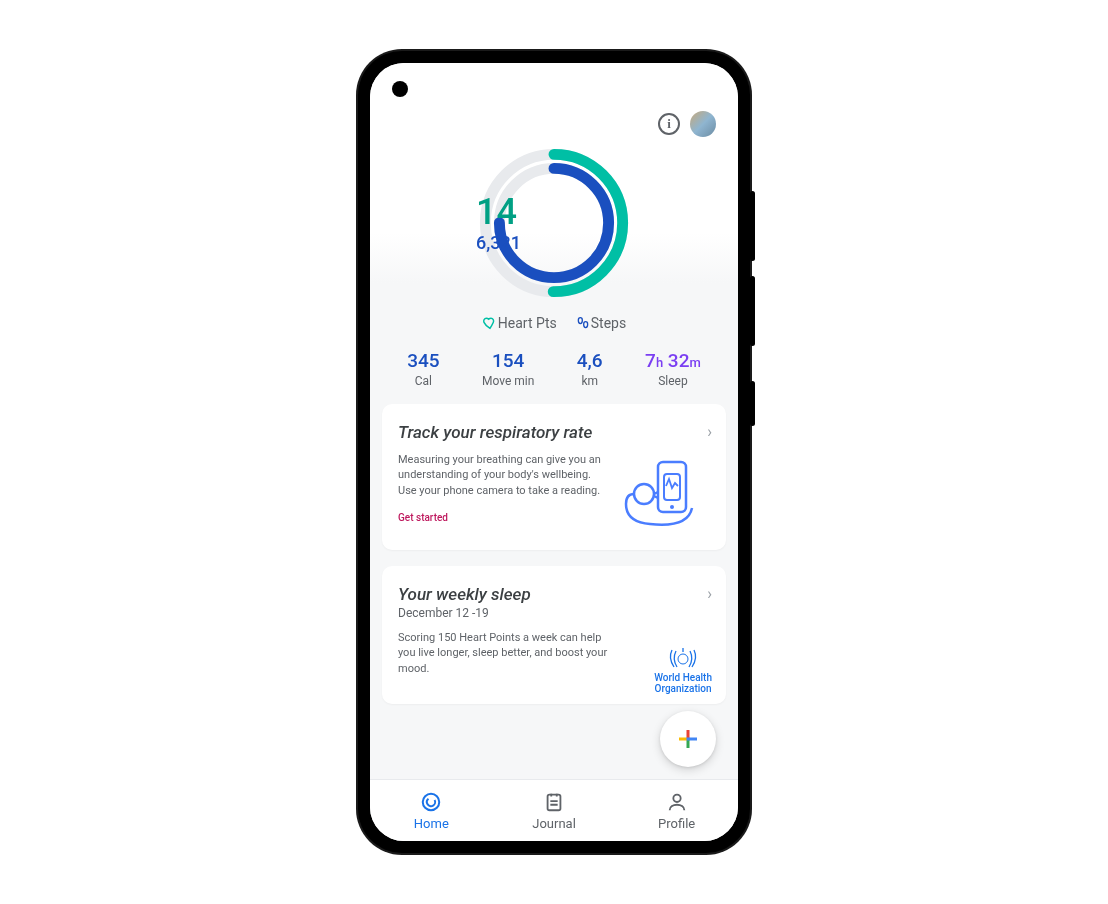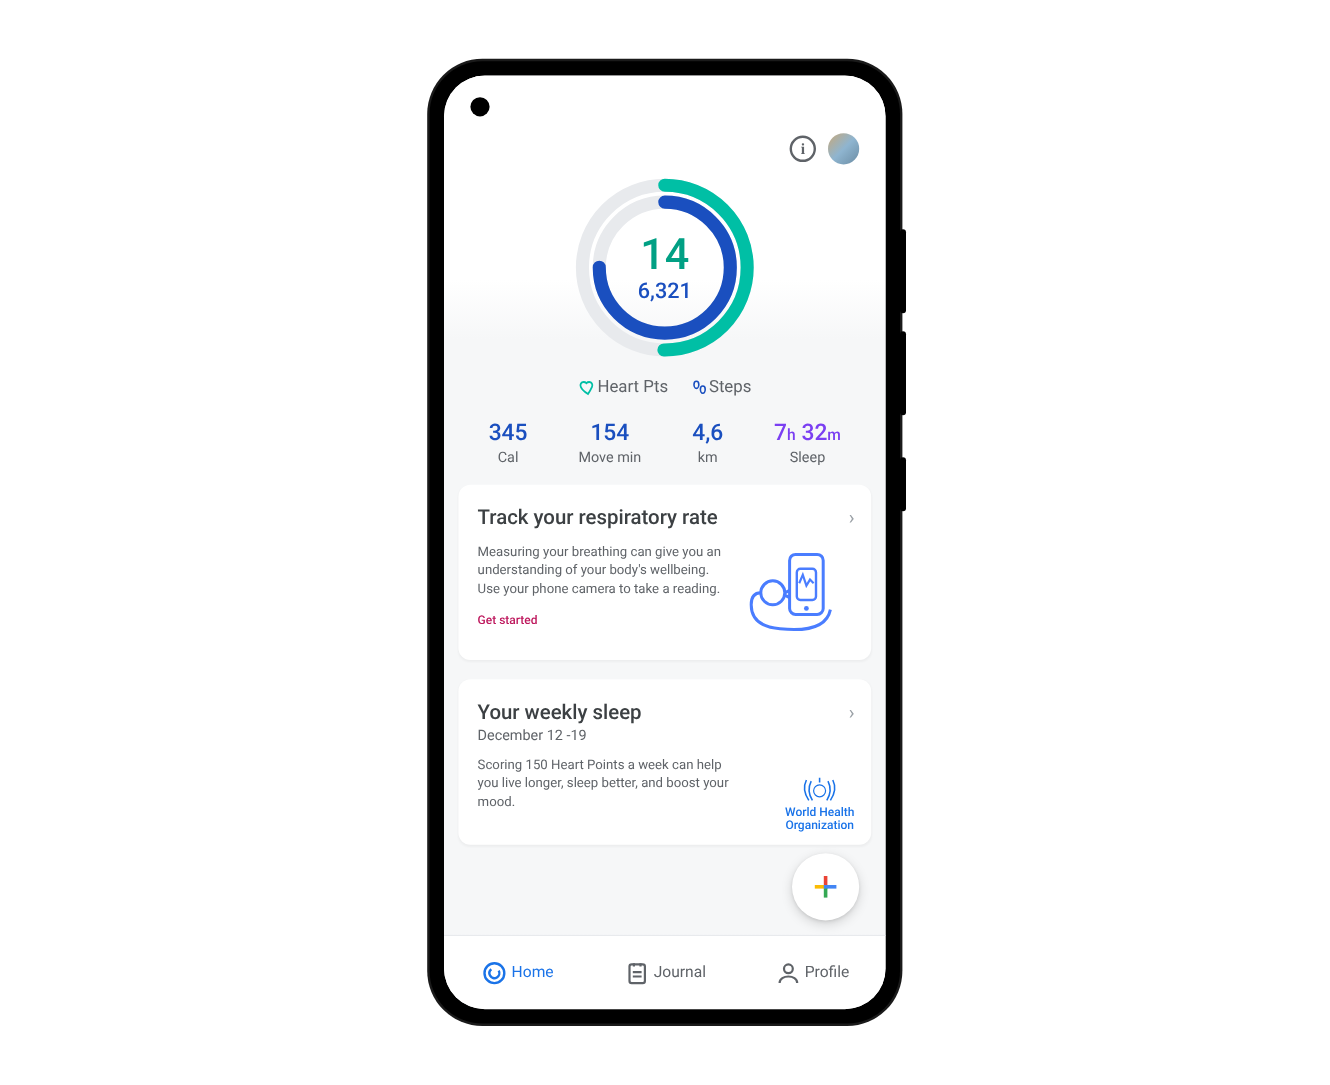--- a/index.html
+++ b/index.html
@@ -92,21 +92,21 @@
     .ring-wrap { display:flex; justify-content:center; margin-top: 4px; }
     .ring {
       width: 156px;
       height: 156px;
       position: relative;
     }
     .ring svg { width:100%; height:100%; transform: rotate(-90deg); }
     .ring-center {
       position:absolute; inset:0;
       display:flex; flex-direction:column;
-      align-items:center; justify-content:center;
+      align-items:flex-start; justify-content:center;
     }
     .ring-primary { font-size: 36px; font-weight:500; color:#01a084; line-height:1; }
     .ring-secondary { font-size: 18px; font-weight:500; color:#1a4fbf; margin-top:2px; }
     .metric-legend {
       display:flex; justify-content:center; gap:18px;
       margin-top: 14px; font-size:14px; color:#5f6368;
     }
     .legend-item { display:flex; align-items:center; gap:0; }
     .stats-row {
       display:flex; justify-content:space-around;
@@ -117,21 +117,21 @@
     .stat-val.purple { color:#7b3ff2; }
     .stat-val .unit { font-size:13px; }
     .stat-label { font-size:12px; color:#5f6368; margin-top:2px; }
     .card {
       background:#fff; border-radius:10px;
       padding:18px 16px;
       margin-top:16px;
       box-shadow: 0 1px 2px rgba(0,0,0,0.04);
       position:relative;
     }
-    .card-title { font-size:17px; color:#3c4043; font-weight:500; }
+    .card-title { font-size:17px; color:#3c4043; font-weight:500;font-style:italic; }
     .card-sub { font-size:12px; color:#5f6368; margin-top:2px; }
     .chevron {
       position:absolute; top:18px; right:14px;
       color:#9aa0a6; font-size:16px;
     }
     .card-body { display:flex; gap:10px; margin-top:10px; }
     .card-text { font-size:11px; color:#5f6368; line-height:1.4; flex:1; }
     .card-link { color:#be185d; font-size:10px; font-weight:500; margin-top:14px; display:inline-block; cursor:pointer; }
     .illus {
       width:90px; height:80px; flex-shrink:0;
@@ -157,21 +157,21 @@
       box-shadow: 0 3px 10px rgba(0,0,0,0.15), 0 1px 3px rgba(0,0,0,0.1);
       display:flex; align-items:center; justify-content:center;
       cursor:pointer; z-index:15;
     }
     .navbar {
       height:62px; background:#fff;
       border-top:1px solid #e8eaed;
       display:flex;
     }
     .nav-item {
-      flex:1; display:flex; flex-direction:row;
+      flex:1; display:flex; flex-direction:column;
       align-items:center; justify-content:center;
       gap:3px; cursor:pointer;
       color:#5f6368; font-size:13px;
     }
     .nav-item.active { color:#1a73e8; }
     .nav-icon { width:22px; height:22px; display:flex; align-items:center; justify-content:center; }
   </style>
 </head>
 <body>
 

